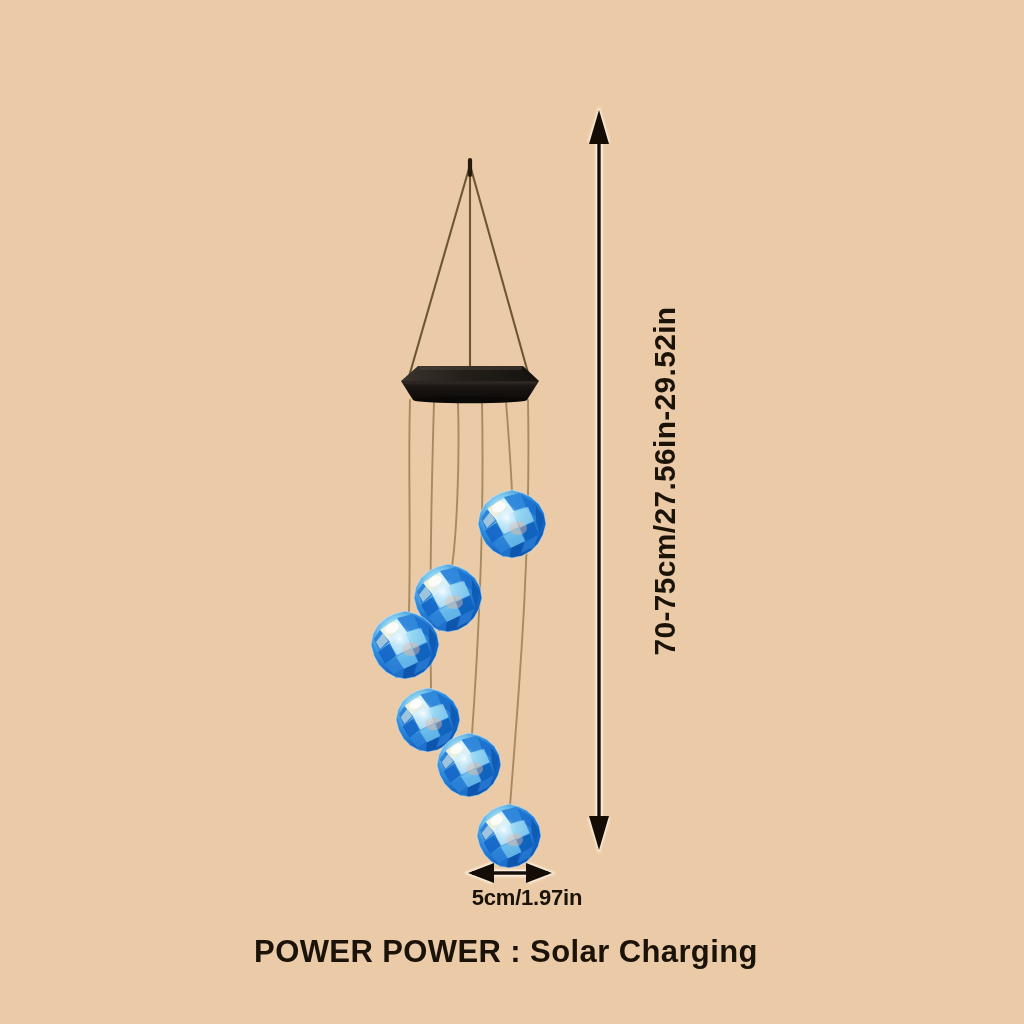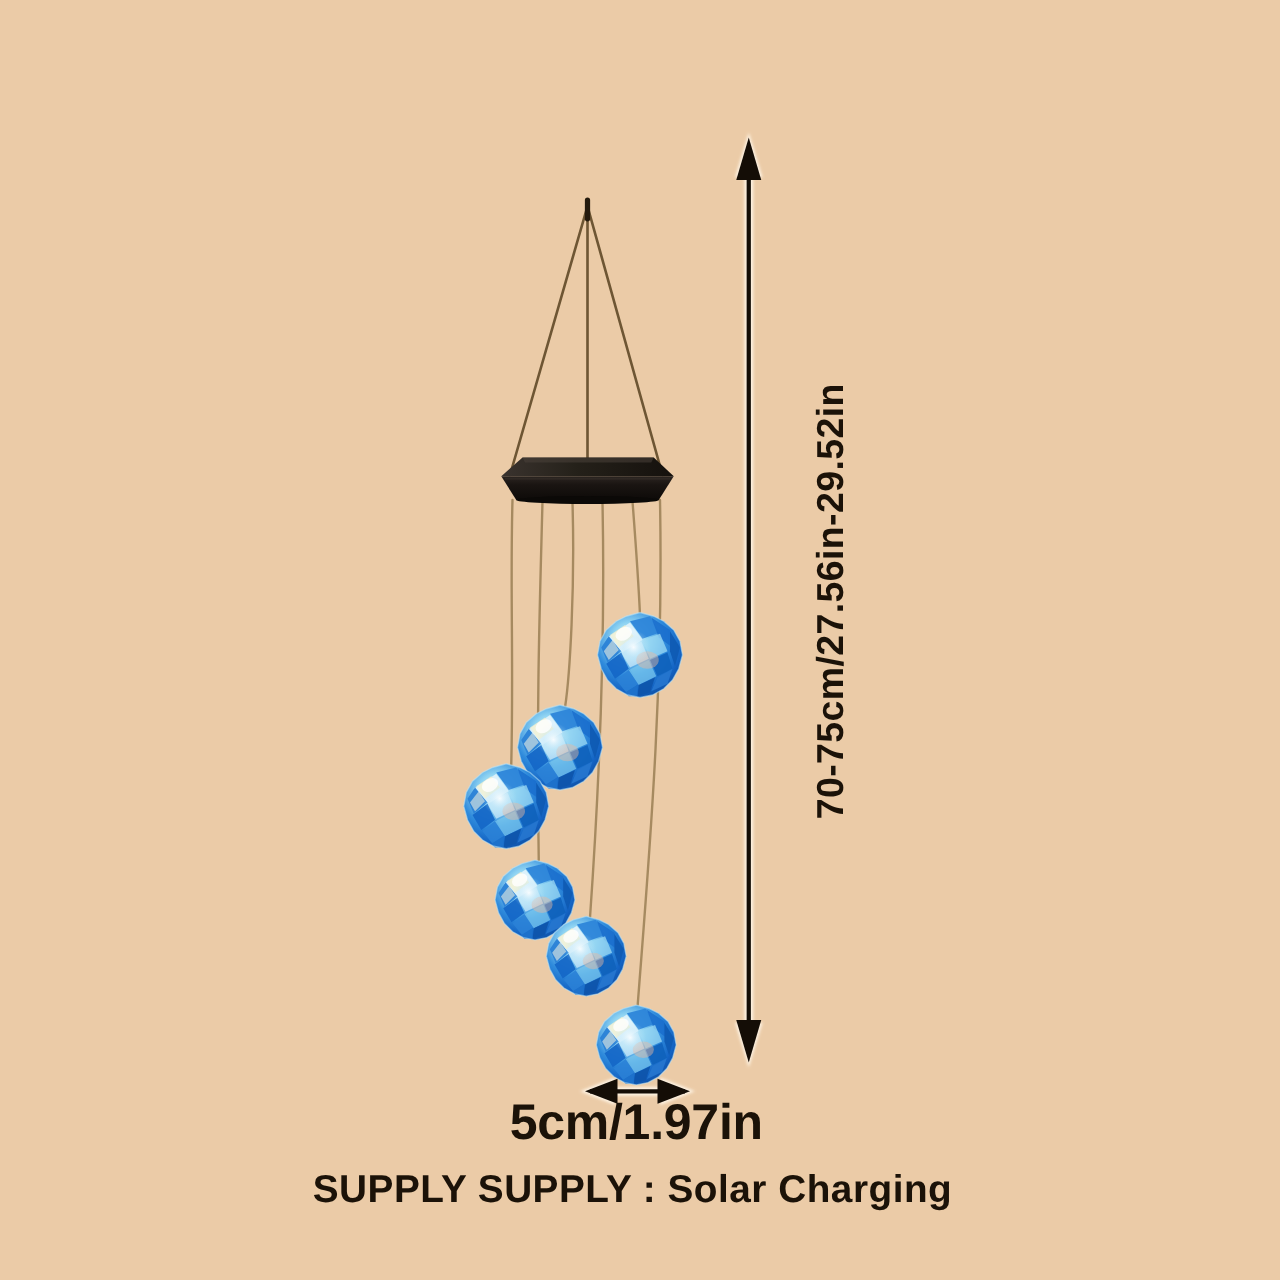--- a/index.html
+++ b/index.html
@@ -38,24 +38,24 @@
   }
   #height-label {
     left: 665px;
     top: 481px;
     transform: translate(-50%, -50%) rotate(-90deg);
     transform-origin: 50% 50%;
     font-size: 30px;
     letter-spacing: 0.3px;
   }
   #width-label {
-    left: 509px;
+    left: 527px;
     top: 898px;
     transform: translate(-50%, -50%);
-    font-size: 40px;
+    font-size: 22px;
   }
   #power-label {
     left: 506px;
     top: 951px;
     transform: translate(-50%, -50%);
     font-size: 31px;
     letter-spacing: 0.4px;
   }
 </style>
 </head>
@@ -190,15 +190,15 @@
       <line x1="472" y1="873" x2="548" y2="873" stroke="#140D06" stroke-width="3.4"></line>
       <polygon points="468,873 494,863 494,883" fill="#140D06"></polygon>
       <polygon points="552,873 526,863 526,883" fill="#140D06"></polygon>
     </g>
   </svg>
 
   <div class="label" id="height-label">70-75cm/27.56in-29.52in</div>
 
   <div class="label" id="width-label">5cm/1.97in</div>
 
-  <div class="label" id="power-label">SUPPLY SUPPLY : Solar Charging</div>
+  <div class="label" id="power-label">POWER POWER : Solar Charging</div>
 
 </div>
 
 </body></html>

